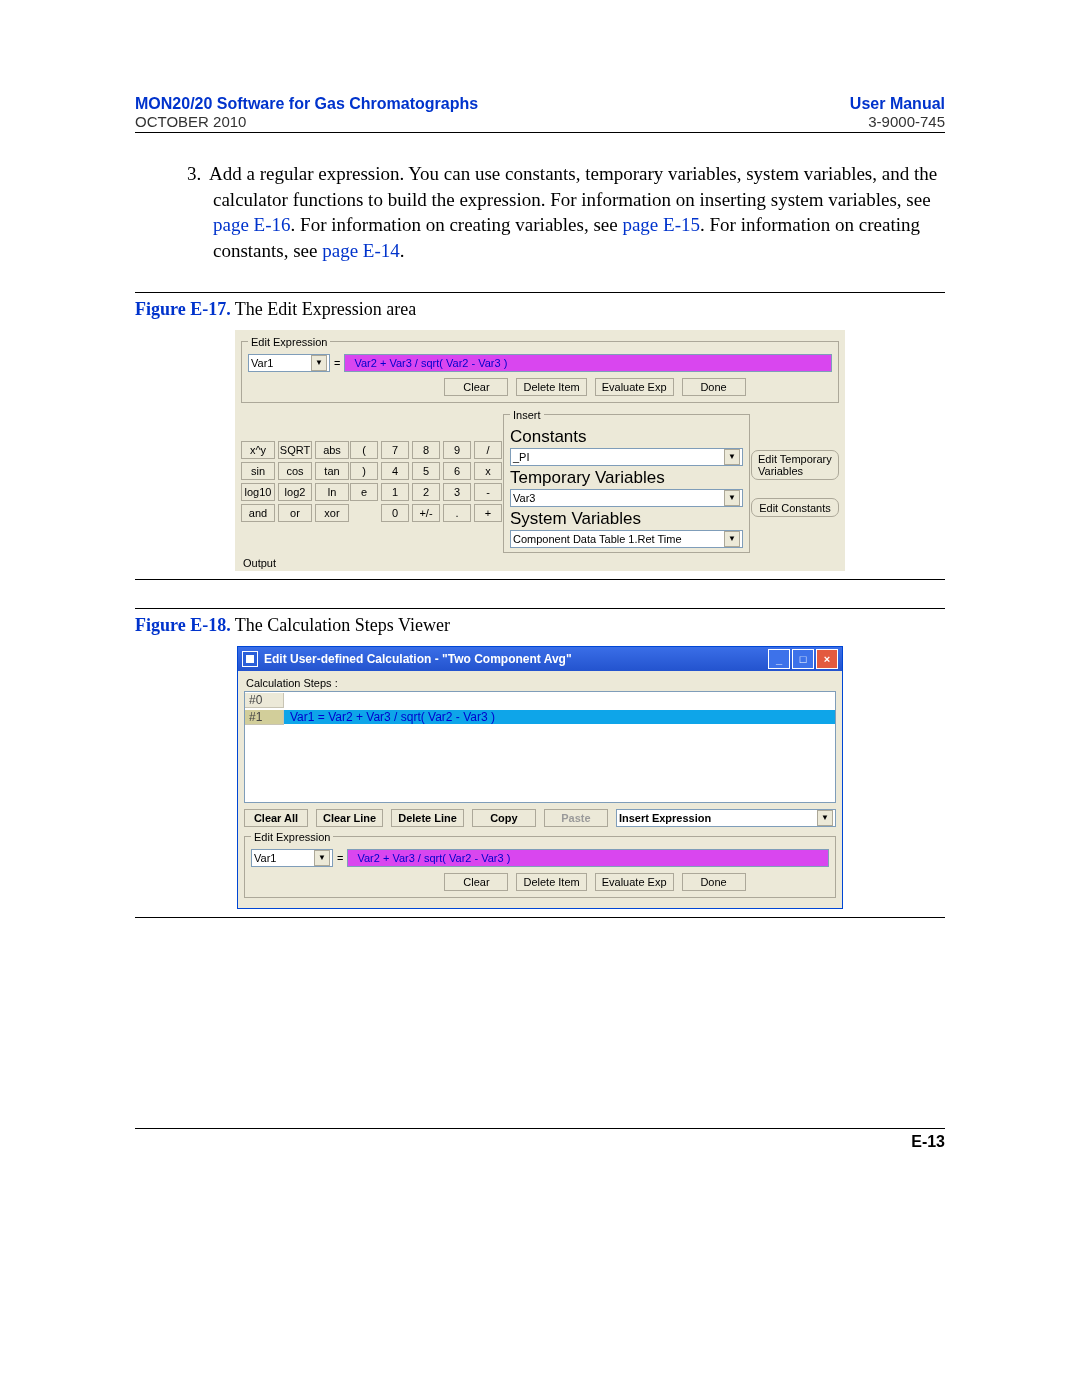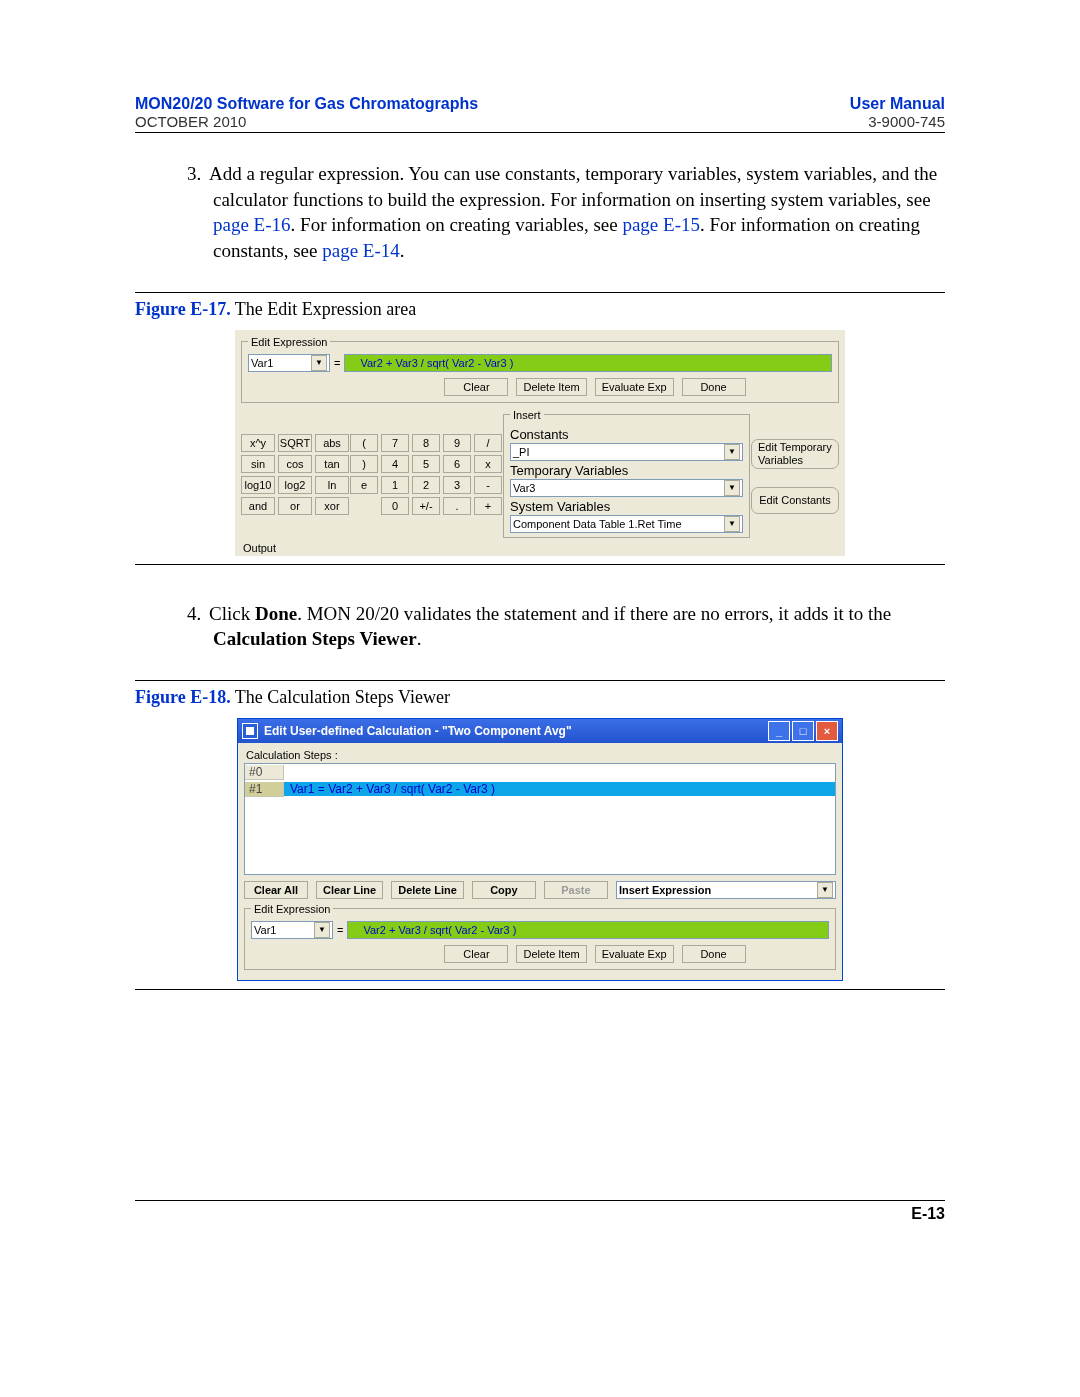--- a/index.html
+++ b/index.html
@@ -68,40 +68,40 @@
     background:#fff; border:1px solid #7f9db9; height:18px;
     box-sizing:border-box; padding:0 2px;
   }
   .combo .combo-text { flex:1; }
   .combo .combo-arrow {
     width:14px; height:14px; background:#ece9d8;
     border:1px solid #aca899; display:flex; align-items:center; justify-content:center;
     font-size:8px;
   }
   .formula-box {
-    flex:1; height:18px; border:1px solid #7f9db9; background:#84cc16;
-    color:#0000cc; padding:0 15px; display:flex; align-items:center;
+    flex:1; height:18px; border:1px solid #7f9db9; background:#d946ef;
+    color:#0000cc; padding:0 9px; display:flex; align-items:center;
     box-sizing:border-box;
   }
   .btnrow { display:flex; gap:8px; justify-content:center; margin:2px 0 2px 110px;}
   .wbtn {
     background:#ece9d8; border:1px solid #aca899;
     min-width:64px; height:18px; font-size:11px;
     display:inline-flex; align-items:center; justify-content:center;
     padding:0 6px; box-sizing:border-box; cursor:default;
   }
   .lower { display:flex; gap:1px; align-items:center; }
   .calc-grid { display:grid; grid-template-columns: repeat(3, 34px); gap:3px; }
   .calc-grid .wbtn { min-width:34px; width:34px; padding:0;}
   .numpad { display:grid; grid-template-columns: 28px 28px 28px 28px 28px; gap:3px;}
   .numpad .wbtn{min-width:22px;width:28px;padding:0;}
   .numpad .spacer{visibility:hidden;}
   .insert-col { flex:1; }
   fieldset.insert { padding:4px 6px; }
-  .ins-label { font-size:13px; margin:2px 0 1px 0;}
+  .ins-label { font-size:17px; margin:2px 0 1px 0;}
   .side-col { width:88px; display:flex; flex-direction:column; gap:18px; padding-top:4px;}
   .side-col .wbtn{min-width:88px;width:88px;height:30px;white-space:normal;line-height:1.1;border-radius:7px;}
   .output-legend{font-size:11px;margin-left:2px;}
 
   
   .win-window {
     width: 604px;
     margin: 0 auto;
     border:1px solid #0046d5;
     font-family: Tahoma, Arial, sans-serif;
@@ -232,30 +232,27 @@
           <div class="ins-label">System Variables</div>
           <div class="combo" style="width:100%">
             <span class="combo-text">Component Data Table 1.Ret Time</span>
             <span class="combo-arrow">▼</span>
           </div>
         </fieldset>
       </div>
 
       <div class="side-col">
         <div class="wbtn">Edit Temporary Variables</div>
-        <div class="wbtn" style="height:27px">Edit Constants</div>
+        <div class="wbtn" style="height:19px">Edit Constants</div>
       </div>
     </div>
     <div class="output-legend">Output</div>
   </div>
   <div class="figure-rule-bottom"></div>
 
-  <div class="body-text" style="margin-top:36px">
-    <span class="num">4.</span><span>Click </span><b>Done</b><span>.  MON 20/20 validates the statement and if there are no errors, it adds it to the </span><b>Calculation Steps Viewer</b><span>.</span>
-  </div>
 
   <div class="figure-rule-top"></div>
   <div class="figure-caption">
     <span class="fig-label">Figure E-18.</span><span>  The Calculation Steps Viewer</span>
   </div>
 
   <div class="win-window">
     <div class="titlebar">
       <span class="app-icon"></span>
       <span>Edit User-defined Calculation - "Two Component Avg"</span>

